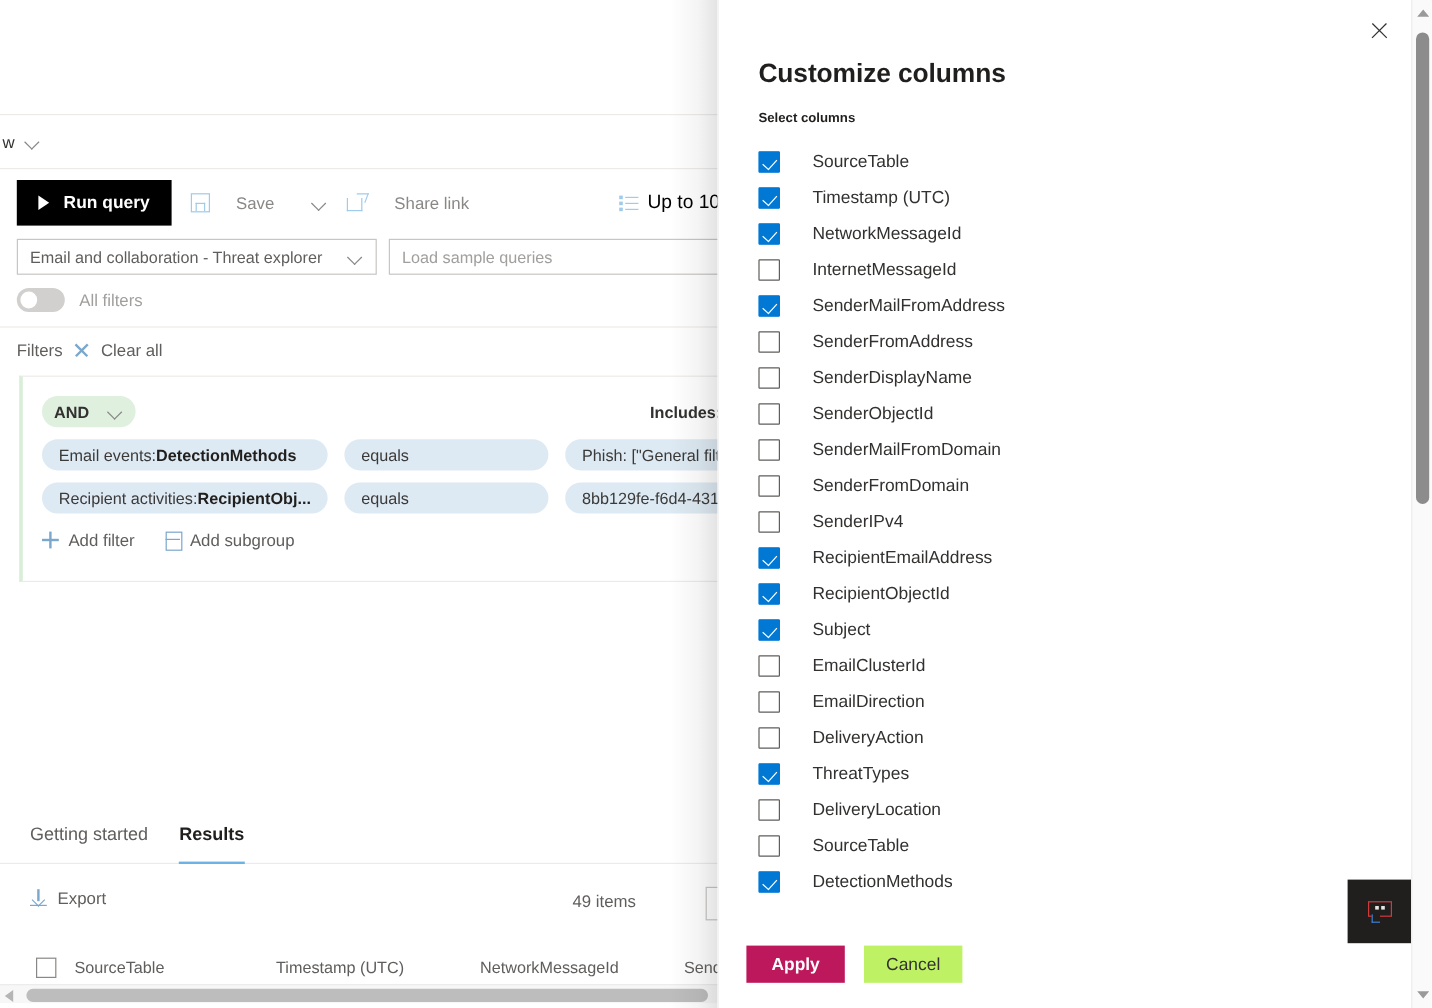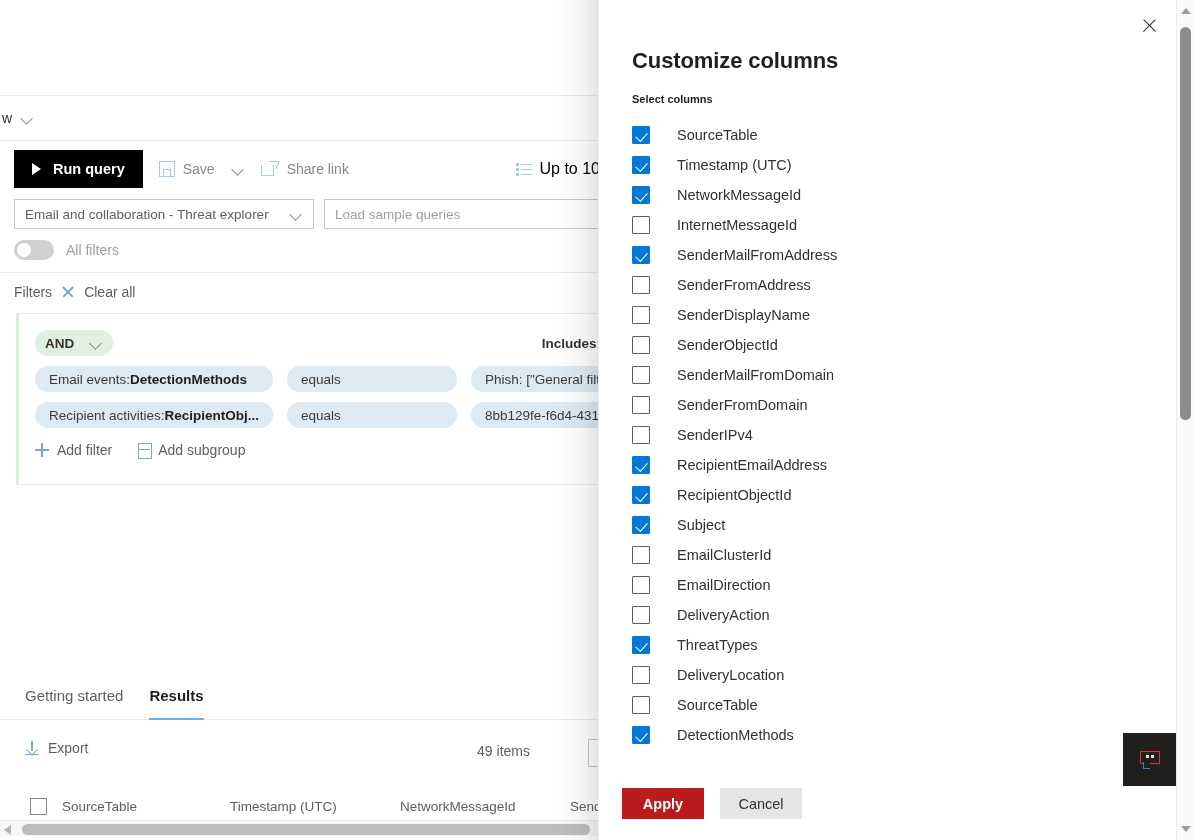--- a/index.html
+++ b/index.html
@@ -45,21 +45,21 @@
     height: 38px; padding: 0 18px 0 14px;
     font-size: 14.5px; font-weight: bold;
     border: none; cursor: pointer;
   }
   .play-ico { width: 16px; height: 16px; position: relative; display: inline-block; }
   .play-ico::before {
     content: ""; position: absolute; left: 4px; top: 2px;
     border-left: 9px solid #fff; border-top: 6px solid transparent; border-bottom: 6px solid transparent;
   }
   .tb-item {
-    display: flex; align-items: center; gap: 8px;
+    display: flex; align-items: center; gap: 22px;
     font-size: 14px; color: #8a8886; margin-left: 16px; cursor: pointer; white-space: nowrap;
   }
   .tb-item .lbl { color: #8a8886; }
   .save-ico { width: 16px; height: 16px; border: 1.4px solid #9fcbec; position: relative; }
   .save-ico::after {
     content: ""; position: absolute; left: 3px; top: 7px; right: 3px; bottom: 0px;
     border: 1.3px solid #9fcbec; border-bottom: none;
   }
   .share-ico { width: 18px; height: 16px; position: relative; }
   .share-ico::before {
@@ -266,22 +266,22 @@
     border-right: 1.8px solid #fff; border-bottom: 1.8px solid #fff; transform: rotate(42deg);
   }
   .col-lbl { margin-left: 27px; font-size: 14.5px; color: #323130; white-space: nowrap; }
 
   .panel-actions { position: absolute; left: 622px; top: 788px; display: flex; gap: 16px; }
   .btn {
     height: 31px; min-width: 82px; padding: 0 18px; border: none; cursor: pointer;
     font-size: 14.5px; font-family: "Liberation Sans", sans-serif;
     display: flex; align-items: center; justify-content: center;
   }
-  .btn-primary { background: #b91c1c; color: #fff; font-weight: bold; }
-  .btn-default { background: #e5e5e5; color: #323130; }
+  .btn-primary { background: #be185d; color: #fff; font-weight: bold; }
+  .btn-default { background: #bef264; color: #323130; }
 
   
   .feedback {
     position: absolute; left: 1123px; top: 733px; width: 53px; height: 53px;
     background: #201f1e; display: flex; align-items: center; justify-content: center; cursor: pointer;
   }
   .fb-ico { width: 20px; height: 17px; position: relative; }
   .fb-ico .bub {
     position: absolute; left: 0; top: 0; width: 20px; height: 13px;
     border: 1.6px solid #d03a3a;

